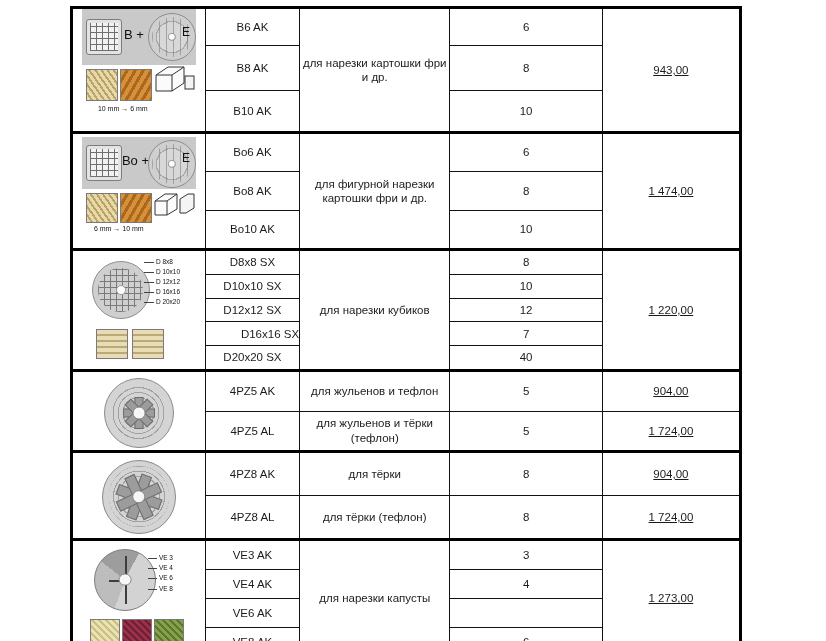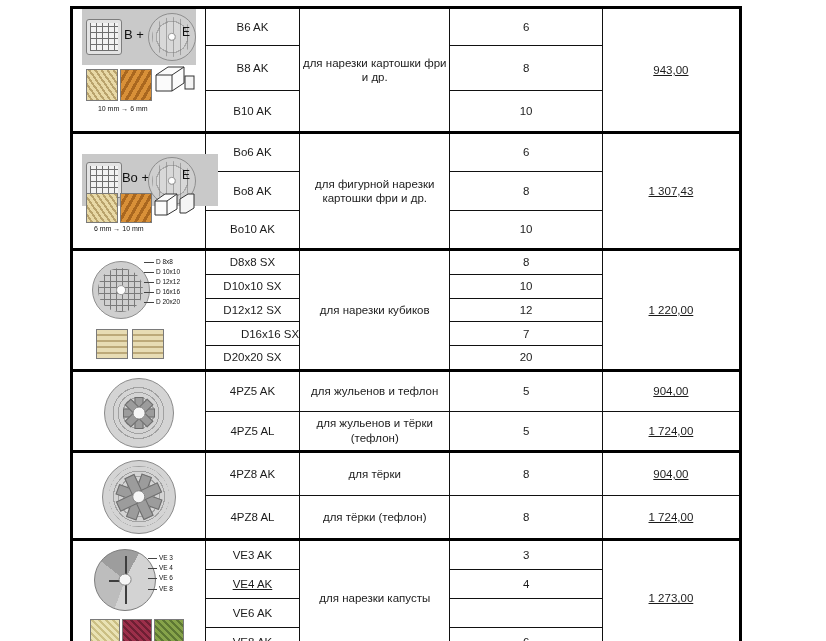--- a/index.html
+++ b/index.html
@@ -273,21 +273,21 @@
     <td>8</td>
   </tr>
   <tr>
     <td class="code-cell" style="height:40px;">B10 AK</td>
     <td>10</td>
   </tr>
 
   <tr class="group-start">
     <td class="imgcell" rowspan="3">
       <div class="art" style="height:108px;">
-        <div class="photo-panel" style="position:absolute;left:0;top:17px;width:136px;height:52px;">
+        <div class="photo-panel" style="position:absolute;left:0;top:0;width:114px;height:52px;">
           <div class="gridblade" style="position:absolute;left:4px;top:8px;width:34px;height:34px;">
             <div class="mesh"></div>
           </div>
           <span class="plus" style="position:absolute;left:40px;top:16px;">Bo +</span>
           <div class="disc" style="position:absolute;left:66px;top:3px;width:46px;height:46px;">
             <div class="disc-lines"></div>
           </div>
           <span class="letter" style="position:absolute;left:100px;top:14px;">E</span>
         </div>
         <div class="food fries" style="position:absolute;left:4px;top:56px;width:30px;height:28px;"></div>
@@ -297,21 +297,21 @@
           <polyline points="3,12 15,12 25,5" fill="none" stroke="#333" stroke-width="1"></polyline>
           <line x1="15" y1="12" x2="15" y2="26" stroke="#333" stroke-width="1"></line>
           <polygon points="28,10 36,5 42,5 42,19 34,24 28,24" fill="#f5f5f5" stroke="#333" stroke-width="1"></polygon>
         </svg>
         <div class="dimlabel" style="position:absolute;left:12px;top:88px;">6 mm → 10 mm</div>
       </div>
     </td>
     <td class="code-cell" style="height:37px;">Bo6 AK</td>
     <td class="desc-cell" rowspan="3">для фигурной нарезки картошки фри и др.</td>
     <td>6</td>
-    <td class="price-cell" rowspan="3">1 307,43</td>
+    <td class="price-cell" rowspan="3">1 474,00</td>
   </tr>
   <tr>
     <td class="code-cell" style="height:38px;">Bo8 AK</td>
     <td>8</td>
   </tr>
   <tr>
     <td class="code-cell" style="height:37px;">Bo10 AK</td>
     <td>10</td>
   </tr>
 
@@ -346,21 +346,21 @@
   <tr>
     <td class="code-cell" style="height:22px;">D12x12 SX</td>
     <td>12</td>
   </tr>
   <tr>
     <td class="code-cell" style="height:22px;text-align:right;">D16x16 SX</td>
     <td>7</td>
   </tr>
   <tr>
     <td class="code-cell" style="height:22px;">D20x20 SX</td>
-    <td>20</td>
+    <td>40</td>
   </tr>
 
   <tr class="group-start">
     <td class="imgcell" rowspan="2">
       <div class="art" style="height:78px;">
         <div class="starplate" style="position:absolute;left:22px;top:6px;width:68px;height:68px;">
           <div class="rings"></div>
           <div class="blade4" style="width:30px;height:7px;transform:translate(-50%,-50%) rotate(0deg);"></div>
           <div class="blade4" style="width:30px;height:7px;transform:translate(-50%,-50%) rotate(90deg);"></div>
           <div class="blade4" style="width:30px;height:7px;transform:translate(-50%,-50%) rotate(45deg);"></div>
@@ -427,21 +427,21 @@
         <div class="food veg" style="position:absolute;left:40px;top:76px;width:28px;height:26px;background:repeating-linear-gradient(45deg,#9c2f4a 0 3px,#6d1f33 3px 5px);"></div>
         <div class="food veg" style="position:absolute;left:72px;top:76px;width:28px;height:26px;background:repeating-linear-gradient(45deg,#86a34a 0 3px,#5d7733 3px 5px);"></div>
       </div>
     </td>
     <td class="code-cell" style="height:28px;">VE3 AK</td>
     <td class="desc-cell" rowspan="4">для нарезки капусты</td>
     <td>3</td>
     <td class="price-cell" rowspan="4">1 273,00</td>
   </tr>
   <tr>
-    <td class="code-cell" style="height:28px;text-decoration:underline;">VE4 AK</td>
+    <td class="code-cell" style="height:28px;">VE4 AK</td>
     <td>4</td>
   </tr>
   <tr>
     <td class="code-cell" style="height:28px;">VE6 AK</td>
     <td></td>
   </tr>
   <tr>
     <td class="code-cell" style="height:28px;">VE8 AK</td>
     <td>6</td>
   </tr>

